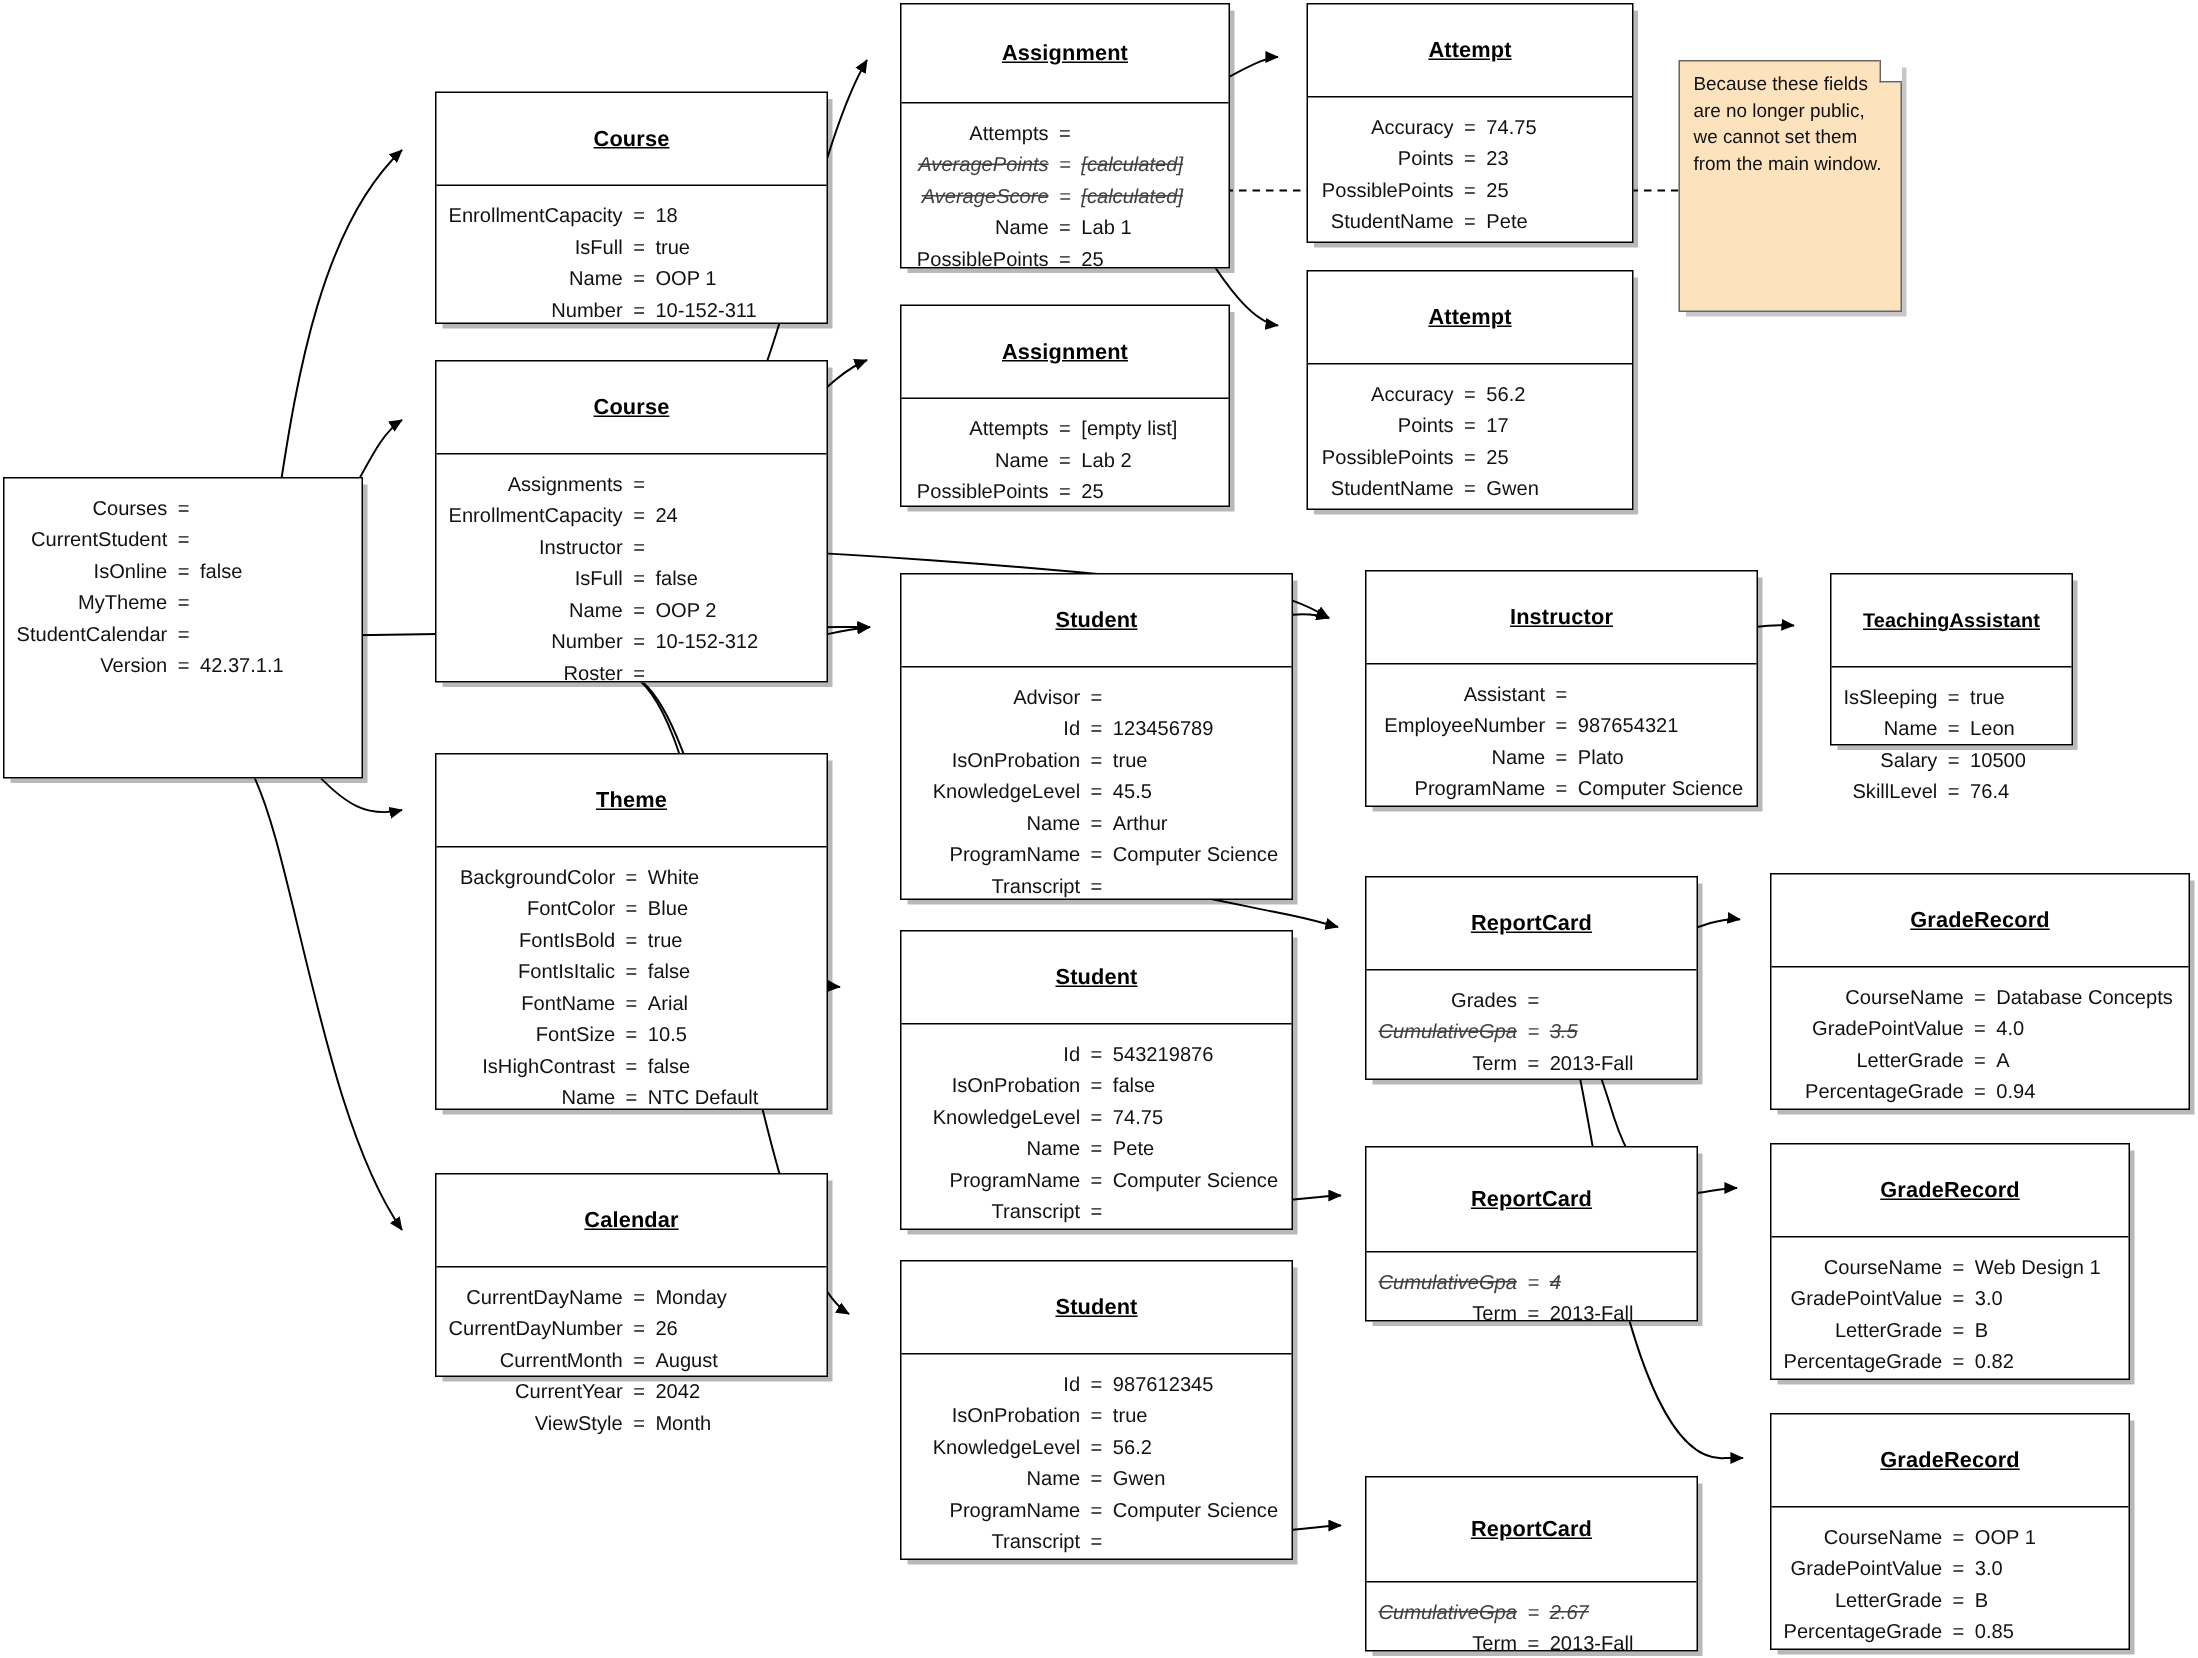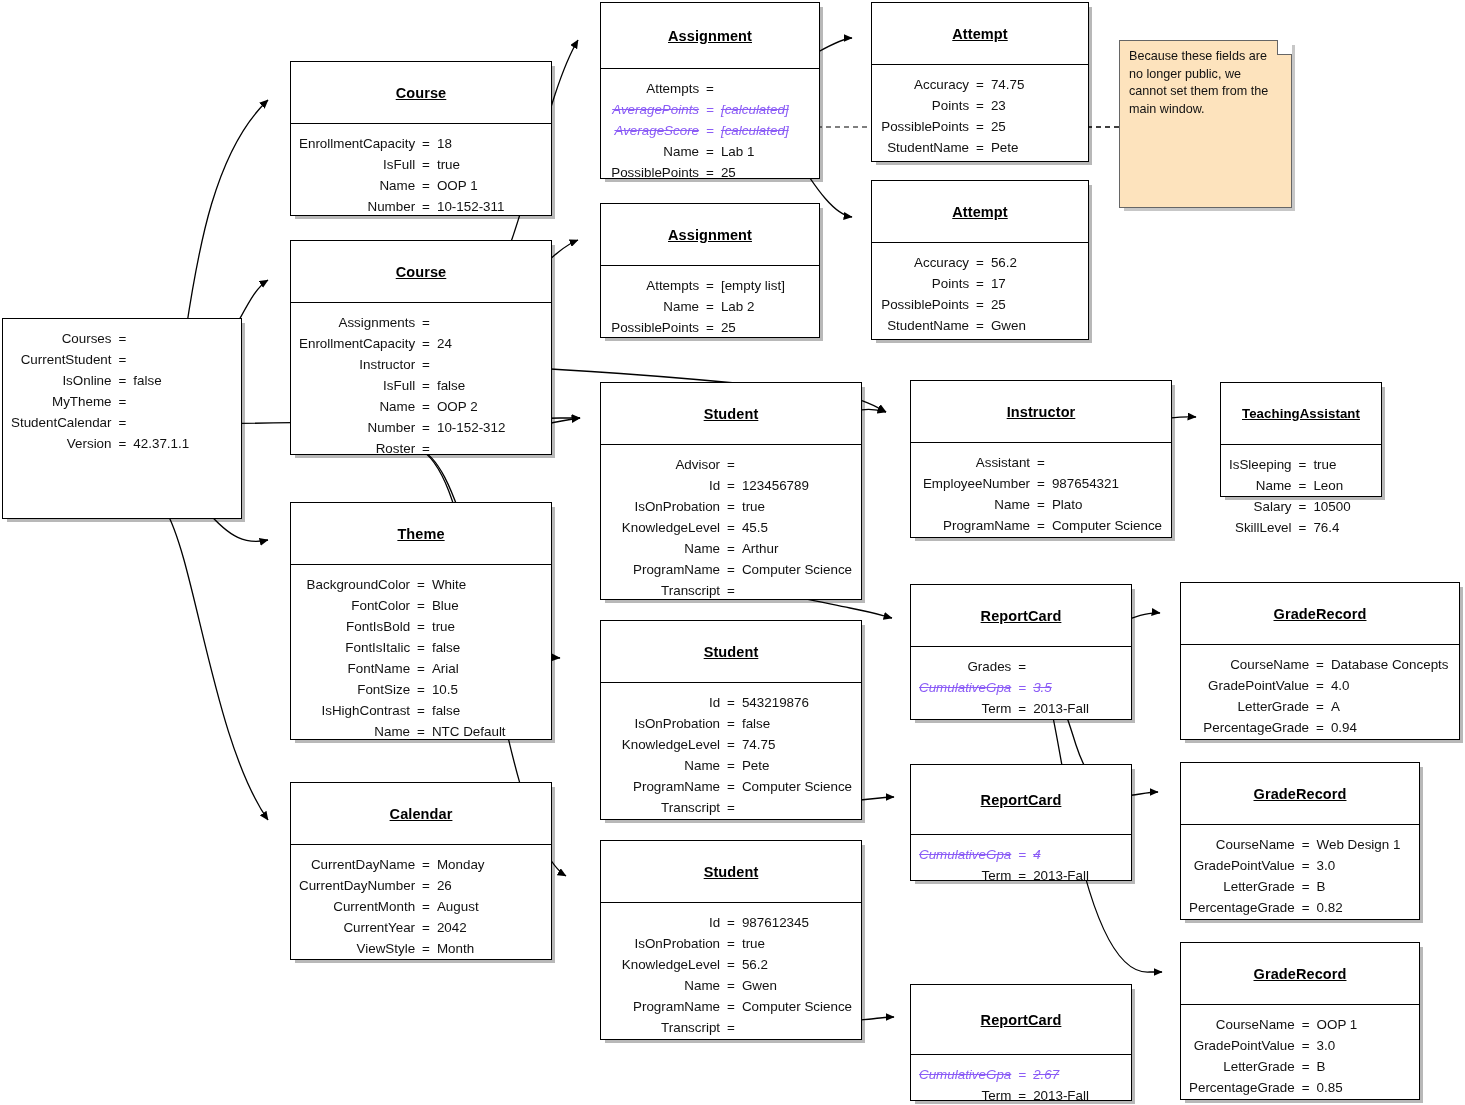--- a/index.html
+++ b/index.html
@@ -13,21 +13,21 @@
              border-bottom:1.4px solid #000;box-sizing:border-box;}
   .obox .hdr span{font-size:14.5px;font-weight:bold;color:#000;text-decoration:underline;
                   letter-spacing:.1px;text-align:center;}
   .obox .body{padding:9px 8px 9px 8px;box-sizing:border-box;}
 
   
   .body.grid{display:grid;grid-template-columns:1fr auto 1fr;column-gap:0;}
   .body.grid .k{justify-self:end;text-align:right;font-size:13.4px;line-height:21px;color:#111;white-space:nowrap;}
   .body.grid .eq{justify-self:center;text-align:center;padding:0 7px;font-size:13.4px;line-height:21px;color:#111;}
   .body.grid .v{justify-self:start;text-align:left;font-size:13.4px;line-height:21px;color:#111;white-space:nowrap;}
-  .body.grid .k.red,.body.grid .v.red,.body.grid .eq.red{color:#8b5cf6;font-style:italic;}
+  .body.grid .k.red,.body.grid .v.red,.body.grid .eq.red{color:#404040;font-style:italic;}
   .body.grid .k.red,.body.grid .v.red{text-decoration:line-through;}
 
   .note{position:absolute;background:#fde3bd;border:1.2px solid #666;box-sizing:border-box;
         box-shadow:4px 4px 0 -1px rgba(0,0,0,0.22);z-index:3;
         font-size:12.6px;line-height:17.6px;color:#111;padding:7px 9px 6px 9px;}
   .note .fold{position:absolute;right:-1px;top:-1px;width:14px;height:14px;
               background:#fff;border-left:1.2px solid #666;border-bottom:1.2px solid #666;}
   .note p{margin:0;}
   .note p.gap{margin-top:15px;}
 </style>
@@ -84,21 +84,21 @@
 
       <path d="M1035,664 C1052,672 1062,700 1076,745 C1094,800 1118,798 1140,794 C1152,792 1156,792 1158,792" marker-end="url(#arr)"></path>
 
       <path d="M1035,664 C1048,680 1054,720 1068,800 C1090,920 1118,975 1150,972 C1158,972 1160,972 1162,972" marker-end="url(#arr)"></path>
 
       <path d="M1119,127 L1083,127" stroke-dasharray="5,4"></path>
     </g>
     <path d="M1083,127 L800,127 L800,119" fill="none" stroke="#000" stroke-width="1.2" stroke-dasharray="5,4"></path>
   </svg>
 
-  <div class="note" style="left:1119px;top:40px;width:173px;height:168px;">
+  <div class="note" style="left:1119px;top:40px;width:149px;height:168px;">
     <div class="fold"></div>
     <p>Because these fields are no longer public, we cannot set them from the main window.</p>
   </div>
 
   <div class="obox" style="left:2px;top:318px;width:240px;height:201px;">
     <div class="body grid">
         <div class="k">Courses</div>
         <div class="eq">=</div>
         <div class="v"></div>
         <div class="k">CurrentStudent</div>
@@ -273,21 +273,21 @@
         <div class="v">10.5</div>
         <div class="k">IsHighContrast</div>
         <div class="eq">=</div>
         <div class="v">false</div>
         <div class="k">Name</div>
         <div class="eq">=</div>
         <div class="v">NTC Default</div>
       </div>
   </div>
 
-  <div class="obox" style="left:290px;top:782px;width:262px;height:178px;">
+  <div class="obox" style="left:290px;top:782px;width:262px;height:136px;">
     <div class="hdr">
         <span>Calendar</span>
       </div>
     <div class="body grid">
         <div class="k">CurrentDayName</div>
         <div class="eq">=</div>
         <div class="v">Monday</div>
         <div class="k">CurrentDayNumber</div>
         <div class="eq">=</div>
         <div class="v">26</div>

